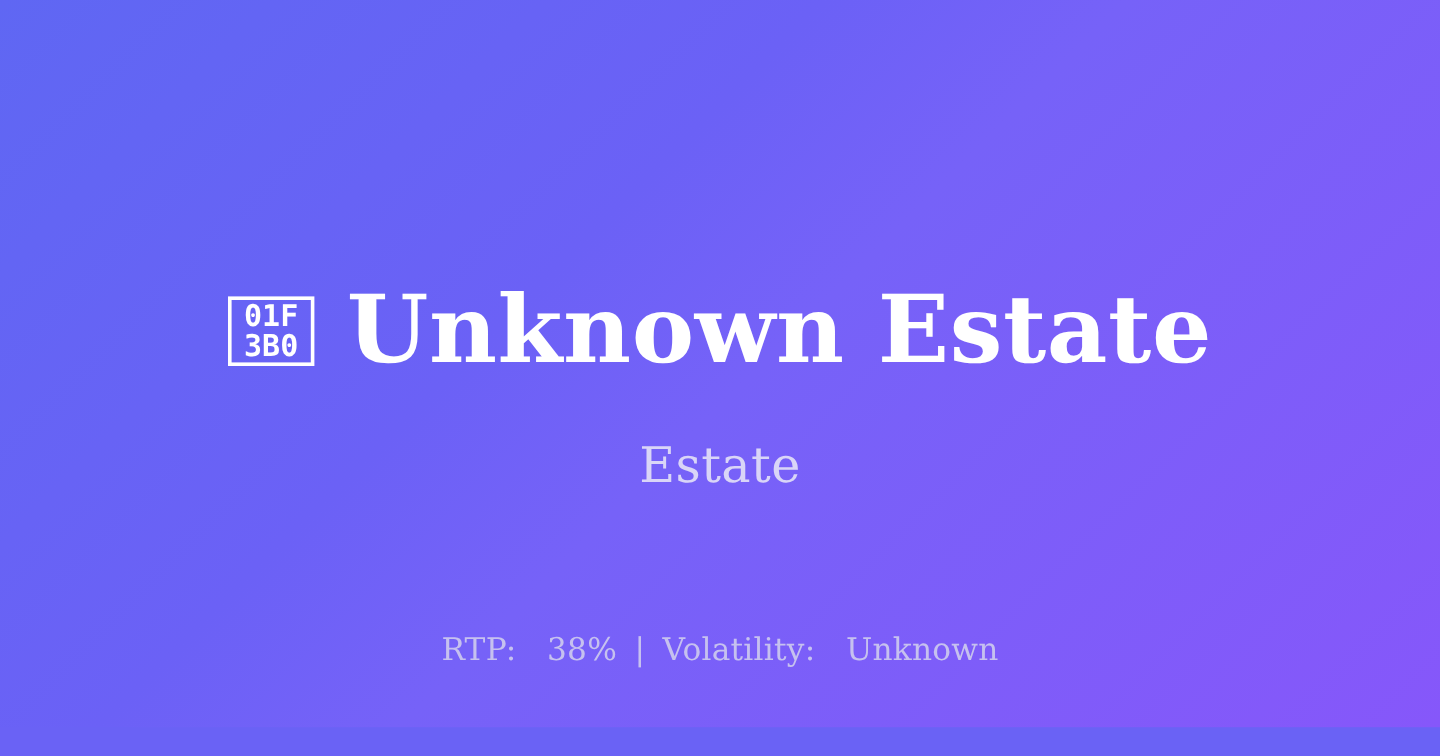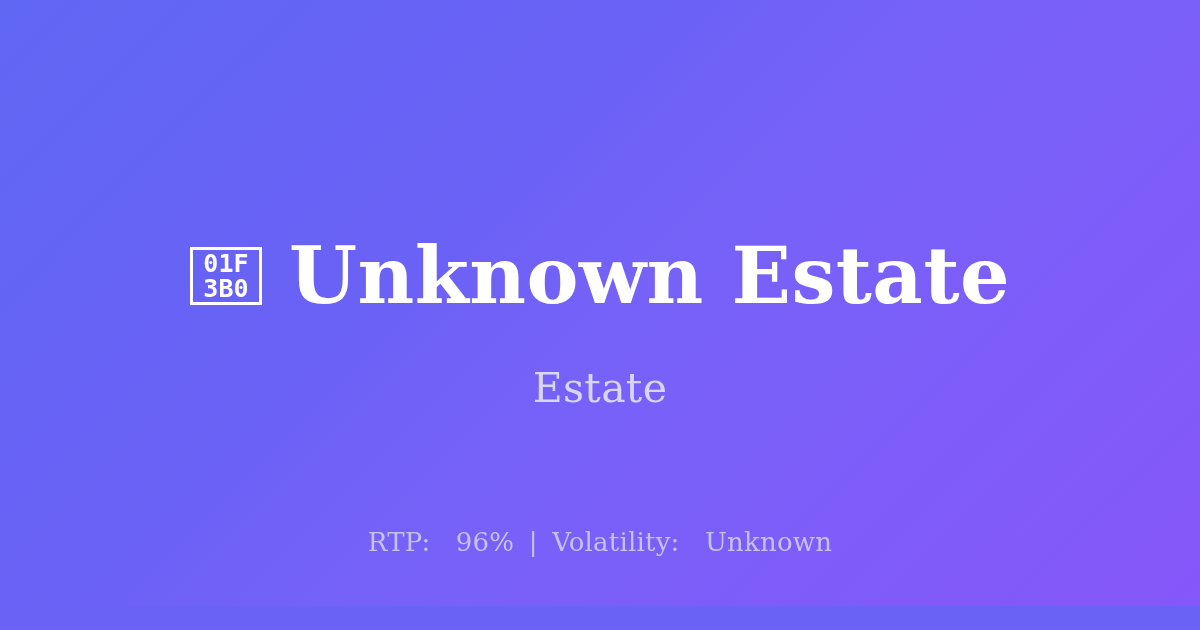--- a/index.html
+++ b/index.html
@@ -127,20 +127,20 @@
 
     <h1 class="card-title">Unknown Estate</h1>
 
   </div>
 
   <div class="card-subtitle">Estate</div>
 
   <div class="card-meta">
     <span>RTP:</span>
     <span>&nbsp;</span>
-    <span>96%</span>
+    <span>38%</span>
     <span class="meta-sep">|</span>
     <span>Volatility:</span>
     <span>&nbsp;</span>
     <span>Unknown</span>
   </div>
 
 </div>
 
 </body></html>

